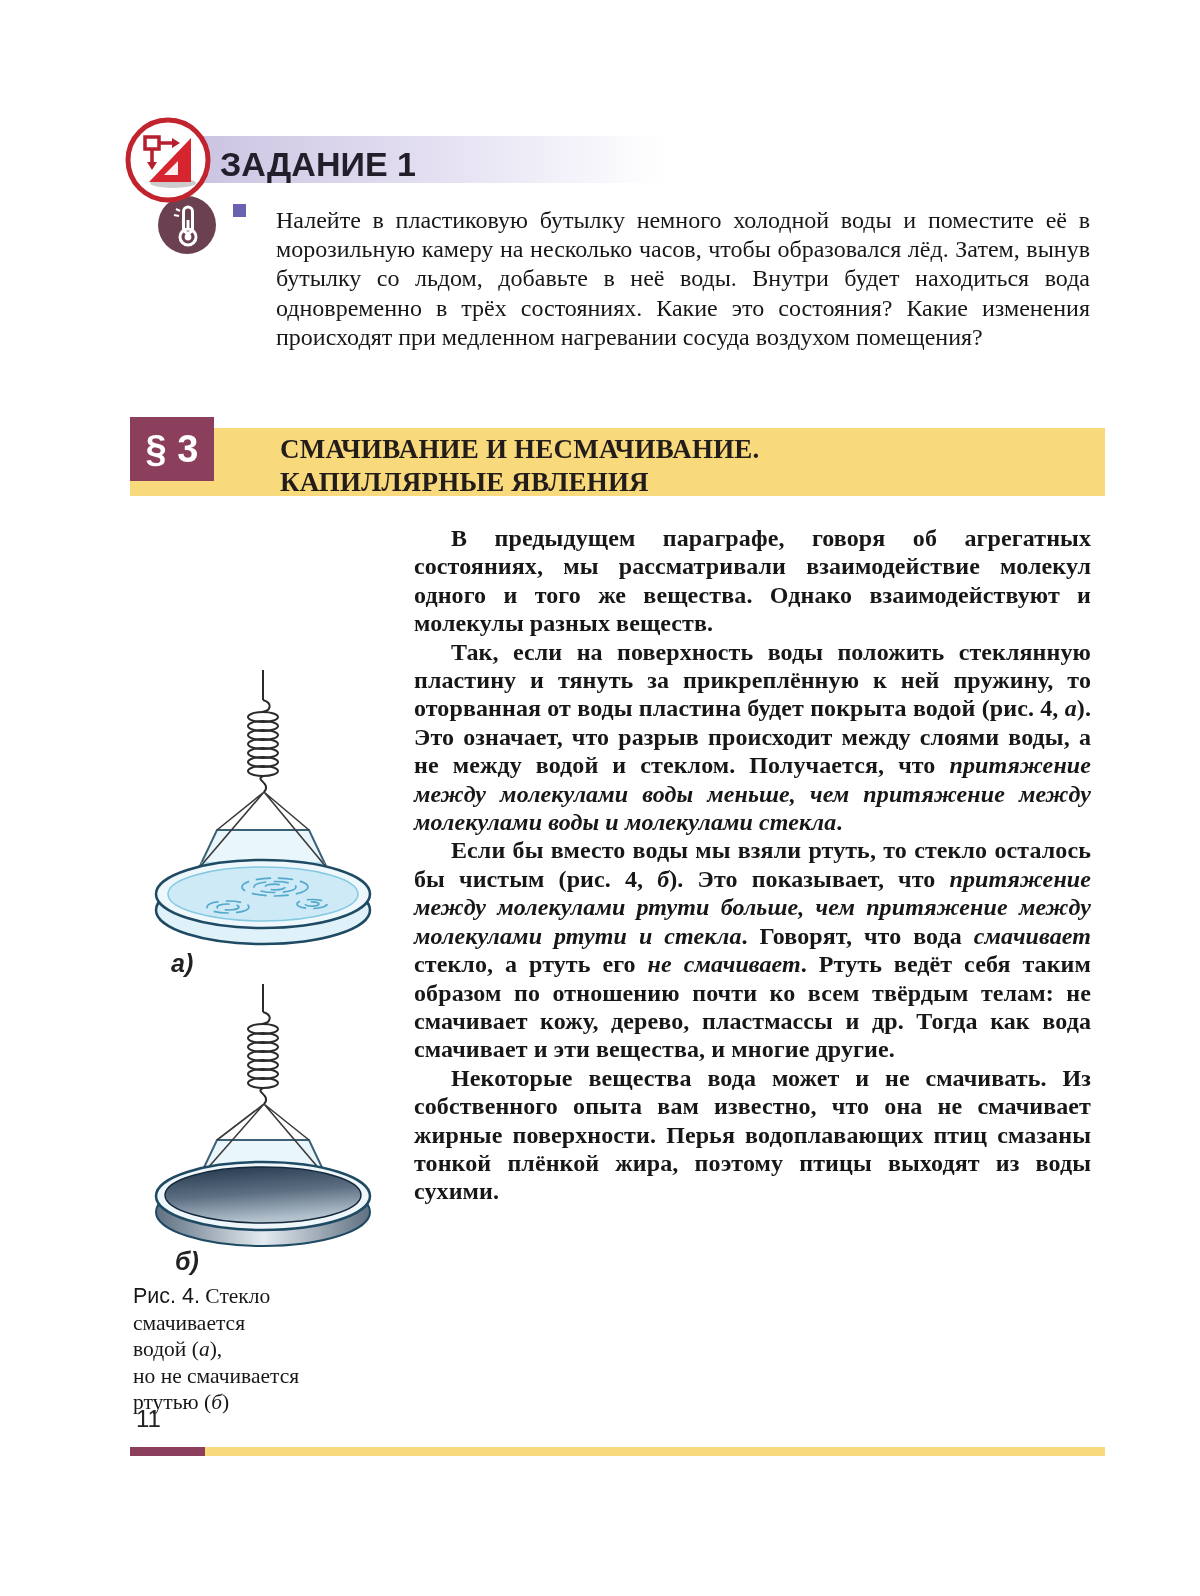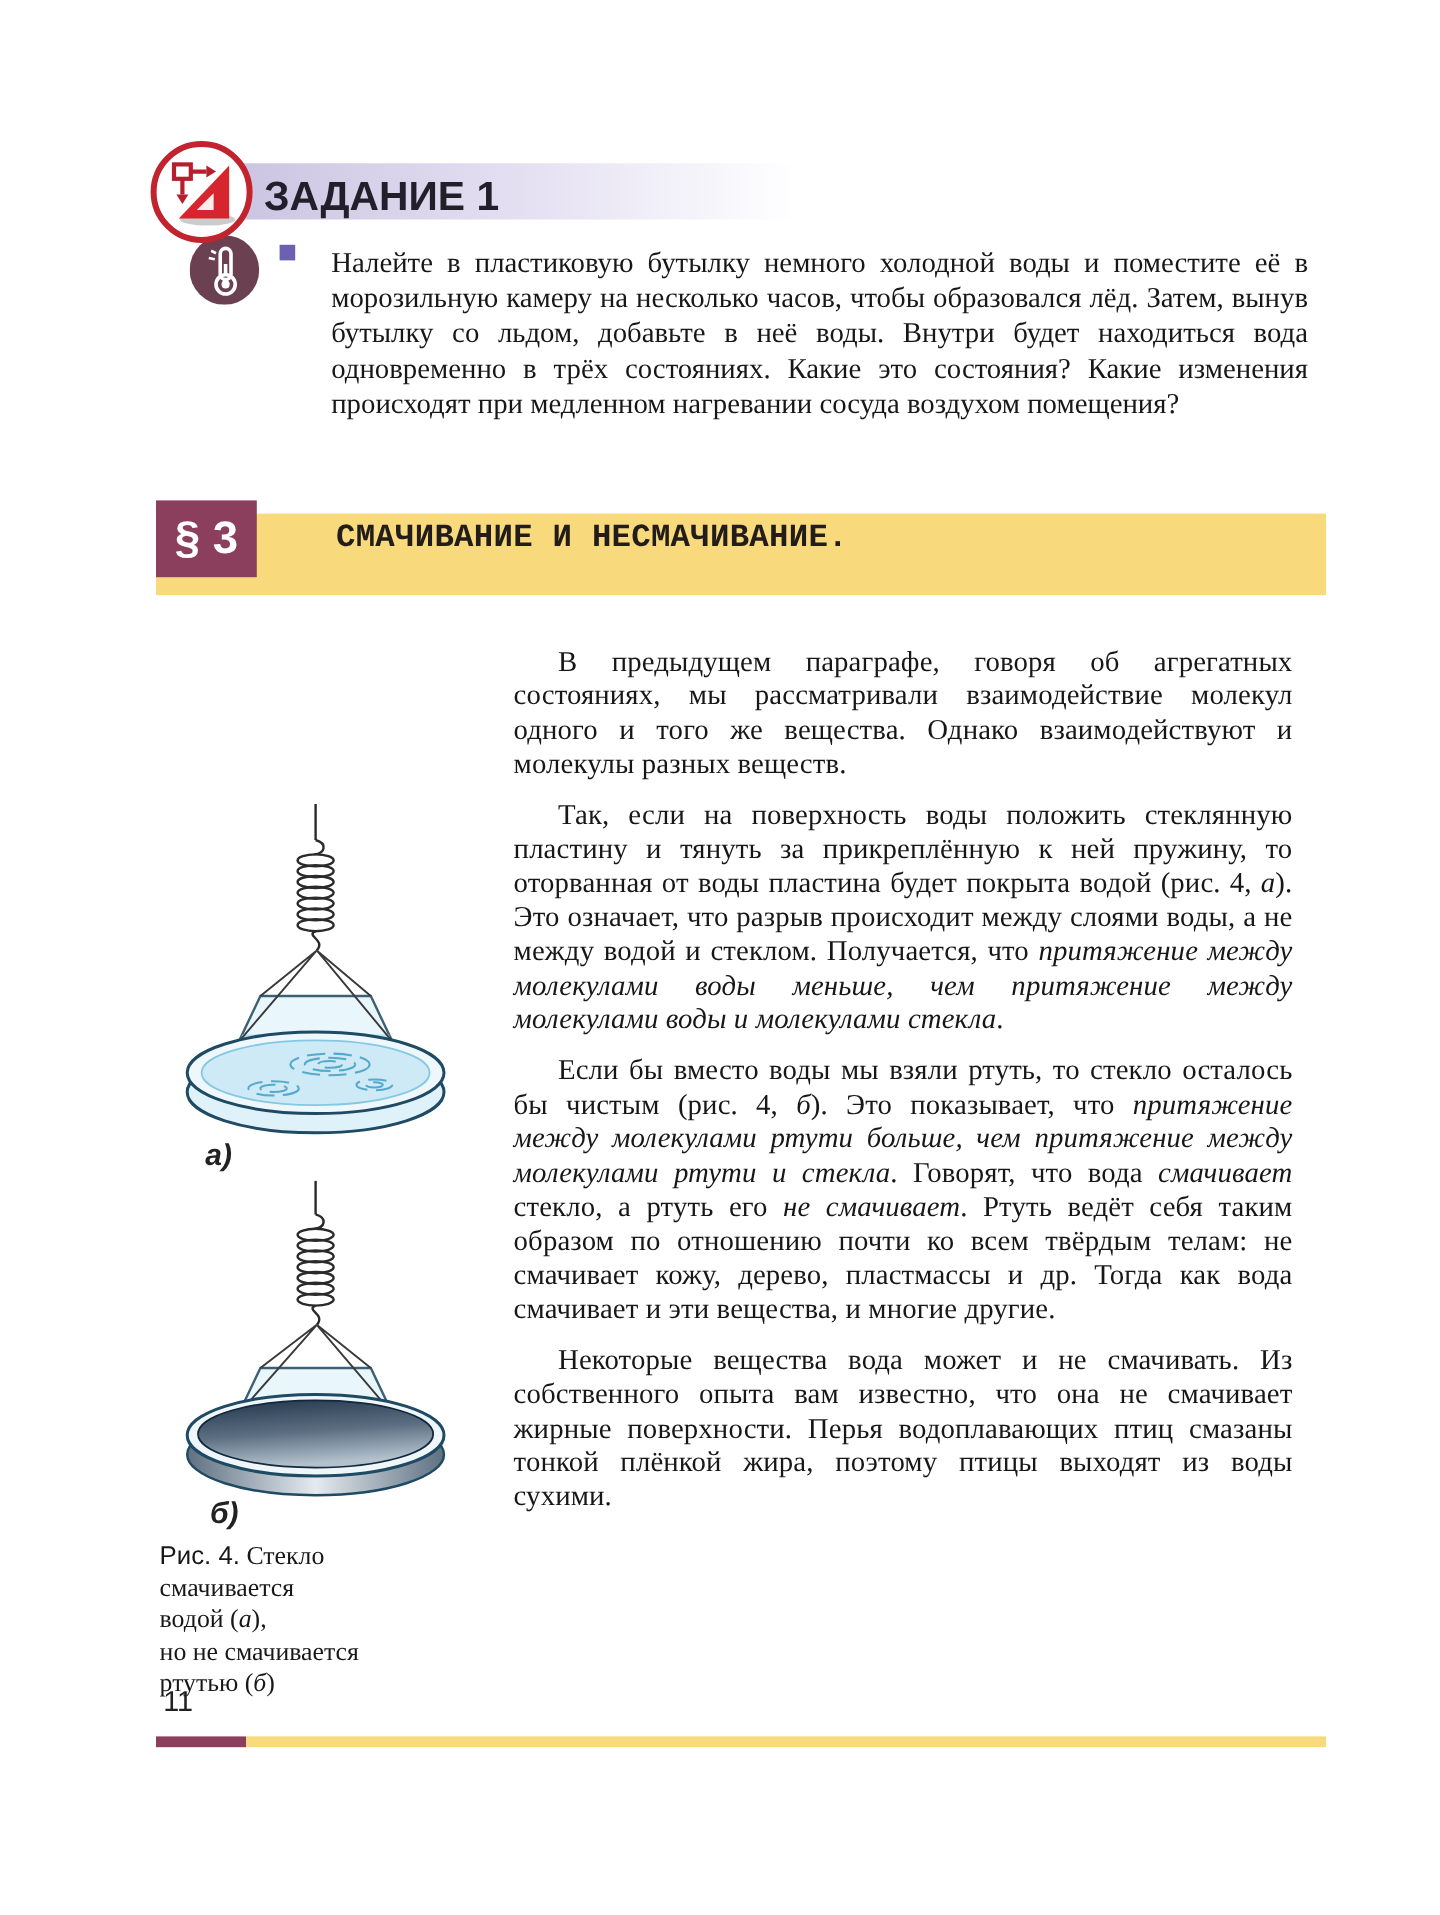--- a/index.html
+++ b/index.html
@@ -18,27 +18,27 @@
   .task-bullet{position:absolute;left:233px;top:204px;width:13px;height:13px;background:#6a62b0;}
   .task-text{position:absolute;left:276px;top:206px;width:814px;
     font-size:24px;line-height:29.2px;text-align:justify;color:#171717;}
 
   
   .section-banner{position:absolute;left:130px;top:428px;width:975px;height:68px;background:#f8d97b;}
   .section-number{position:absolute;left:130px;top:417px;width:84px;height:64px;background:#8c3f5c;
     display:flex;align-items:center;justify-content:center;
     font-family:"Liberation Sans",sans-serif;font-weight:700;font-size:38px;color:#ffffff;z-index:2;}
   .section-title{position:absolute;left:280px;top:433px;
-    font-family:Liberation Mono, monospace;font-weight:700;font-size:27px;line-height:33px;
+    font-family:Liberation Serif, serif;font-weight:700;font-size:27px;line-height:33px;
     color:#221d1b;letter-spacing:.2px;}
 
   
   .bodycol{position:absolute;left:414px;top:524px;width:677px;}
-  .para{margin:14px;font-size:24px;line-height:28.4px;text-align:justify;text-indent:37px;
-        color:#171717;letter-spacing:.1px;}
+  .para{margin:0;font-size:24px;line-height:28.4px;text-align:justify;text-indent:37px;
+        color:#171717;letter-spacing:.1px;font-weight:bold;}
   .it{font-style:italic;}
   .bd{font-weight:400;font-family:"Liberation Sans",sans-serif;}
 
   
   .fig-a{position:absolute;left:128px;top:670px;width:285px;height:285px;}
   .fig-b{position:absolute;left:128px;top:984px;width:285px;height:266px;}
   .fig-label{position:absolute;font-family:"Liberation Sans",sans-serif;
     font-weight:700;font-style:italic;font-size:25px;color:#222;}
   .label-a{left:171px;top:949px;}
   .label-b{left:175px;top:1247px;}
@@ -83,20 +83,21 @@
     <line x1="16" y1="19" x2="21" y2="20" stroke="#ffffff" stroke-width="2.2"></line>
   </svg>
 
   <div class="task-bullet"></div>
   <div class="task-text">Налейте в пластиковую бутылку немного холодной воды и поместите её в морозильную камеру на несколько часов, чтобы образовался лёд. Затем, вынув бутылку со льдом, добавьте в неё воды. Внутри будет находиться вода одновременно в трёх состояниях. Какие это состояния? Какие изменения происходят при медленном нагревании сосуда воздухом помещения?</div>
 
   <div class="section-banner"></div>
   <div class="section-number">§ 3</div>
   <div class="section-title">
     <div>СМАЧИВАНИЕ И НЕСМАЧИВАНИЕ.</div>
+    <div>КАПИЛЛЯРНЫЕ ЯВЛЕНИЯ</div>
   </div>
 
   <svg class="fig-a" viewBox="0 0 285 285">
     <g stroke="#2a2a2a" stroke-width="2" fill="none">
       <line x1="135" y1="0" x2="135" y2="30"></line>
       <path d="M135,30 c10,3 8,11 -1,12"></path>
       <ellipse cx="135" cy="47" rx="15" ry="5"></ellipse>
       <ellipse cx="135" cy="56" rx="15" ry="5"></ellipse>
       <ellipse cx="135" cy="65" rx="15" ry="5"></ellipse>
       <ellipse cx="135" cy="74" rx="15" ry="5"></ellipse>

